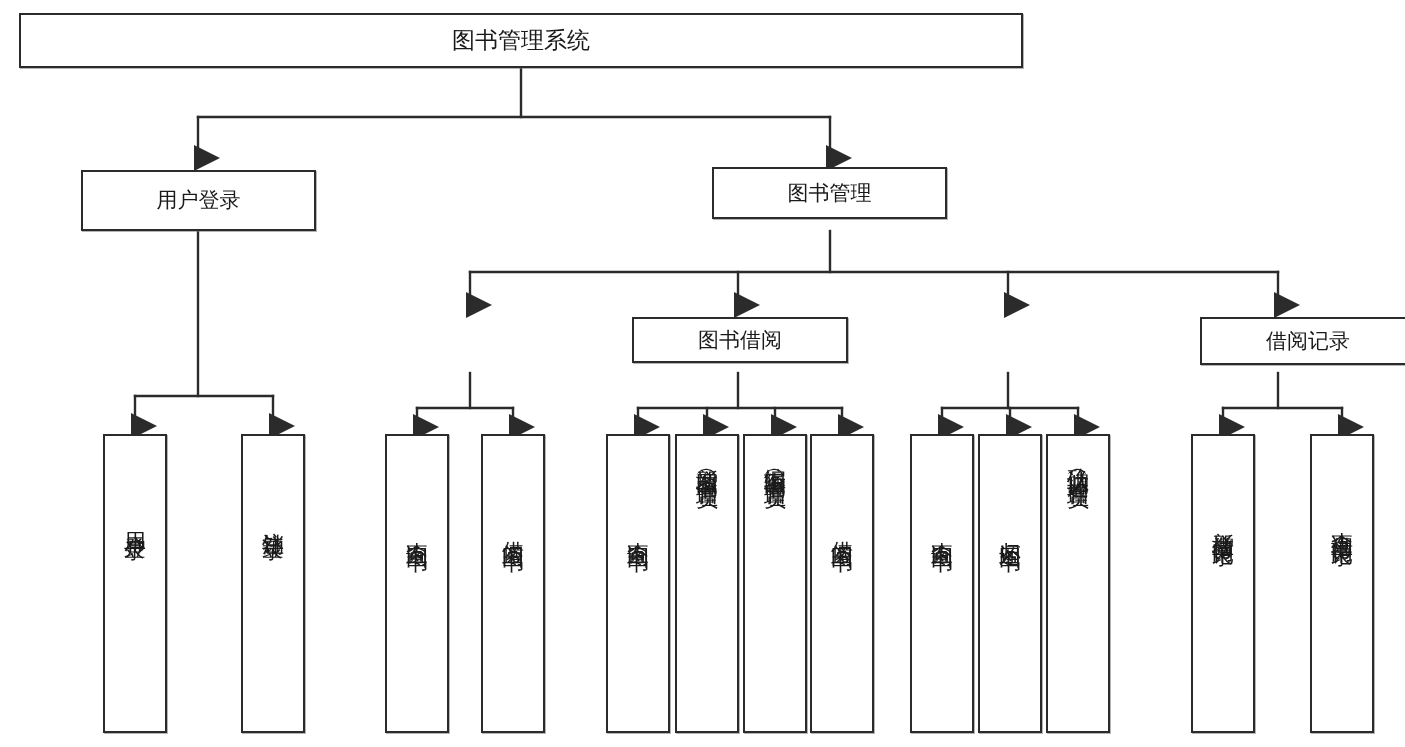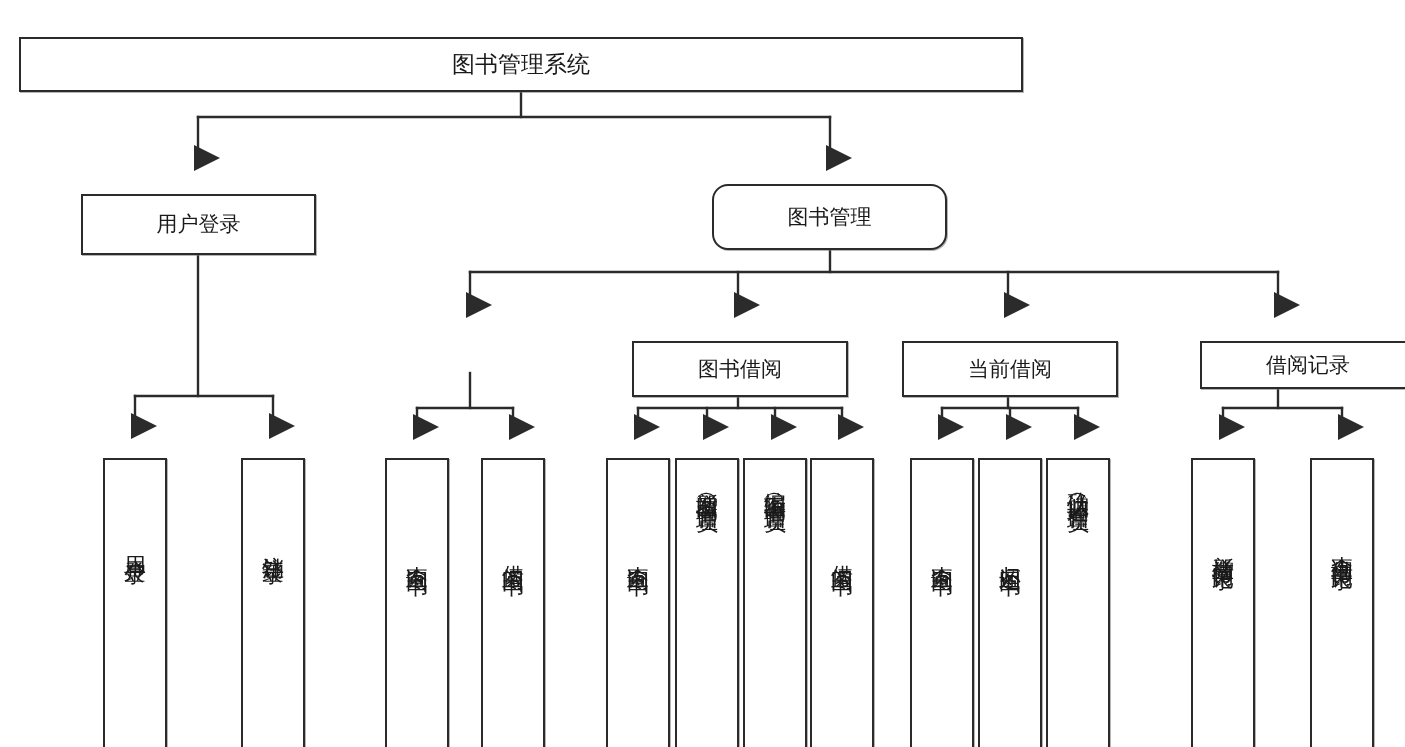--- a/index.html
+++ b/index.html
@@ -30,21 +30,20 @@
     position: absolute;
     box-sizing: border-box;
     background: #ffffff;
     border: 2px solid #2b2b2b;
     box-shadow: 1px 1px 0 rgba(120,120,120,0.55);
     display: flex;
     align-items: center;
     justify-content: center;
     color: #1a1a1a;
     z-index: 2;
-    margin-top: 24px;
   }
   .node .label {
     display: block;
     text-align: center;
     line-height: 1.18;
     white-space: nowrap;
   }
   .node.root .label   { font-size: 23px; }
   .node.level2 .label { font-size: 21px; }
   .node.level3 .label { font-size: 21px; }
@@ -131,29 +130,26 @@
     </g>
   </svg>
 
   <div class="node root" style="left:19px; top:13px; width:1004px; height:55px;">
     <span class="label">图书管理系统</span>
   </div>
 
   <div class="node level2" style="left:81px; top:170px; width:235px; height:61px;">
     <span class="label">用户登录</span>
   </div>
-  <div class="node level2" style="left:712px; top:160px; width:235px; height:66px;border-radius:16px;">
+  <div class="node level2" style="left:712px; top:167px; width:235px; height:52px;">
     <span class="label">图书管理</span>
   </div>
 
-  <div class="node level3" style="left:632px; top:317px; width:216px; height:56px;">
+  <div class="node level3" style="left:632px; top:317px; width:216px; height:46px;">
     <span class="label">图书借阅</span>
-  </div>
-  <div class="node level3" style="left:902px; top:317px; width:216px; height:56px;">
-    <span class="label">当前借阅</span>
   </div>
   <div class="node level3" style="left:1200px; top:317px; width:216px; height:48px;">
     <span class="label">借阅记录</span>
   </div>
 
   <div class="node leaf mid" style="left:103px; top:434px; width:64px; height:299px;">
     <span class="label">用户登录</span>
   </div>
   <div class="node leaf mid" style="left:241px; top:434px; width:64px; height:299px;">
     <span class="label">注销登录</span>

